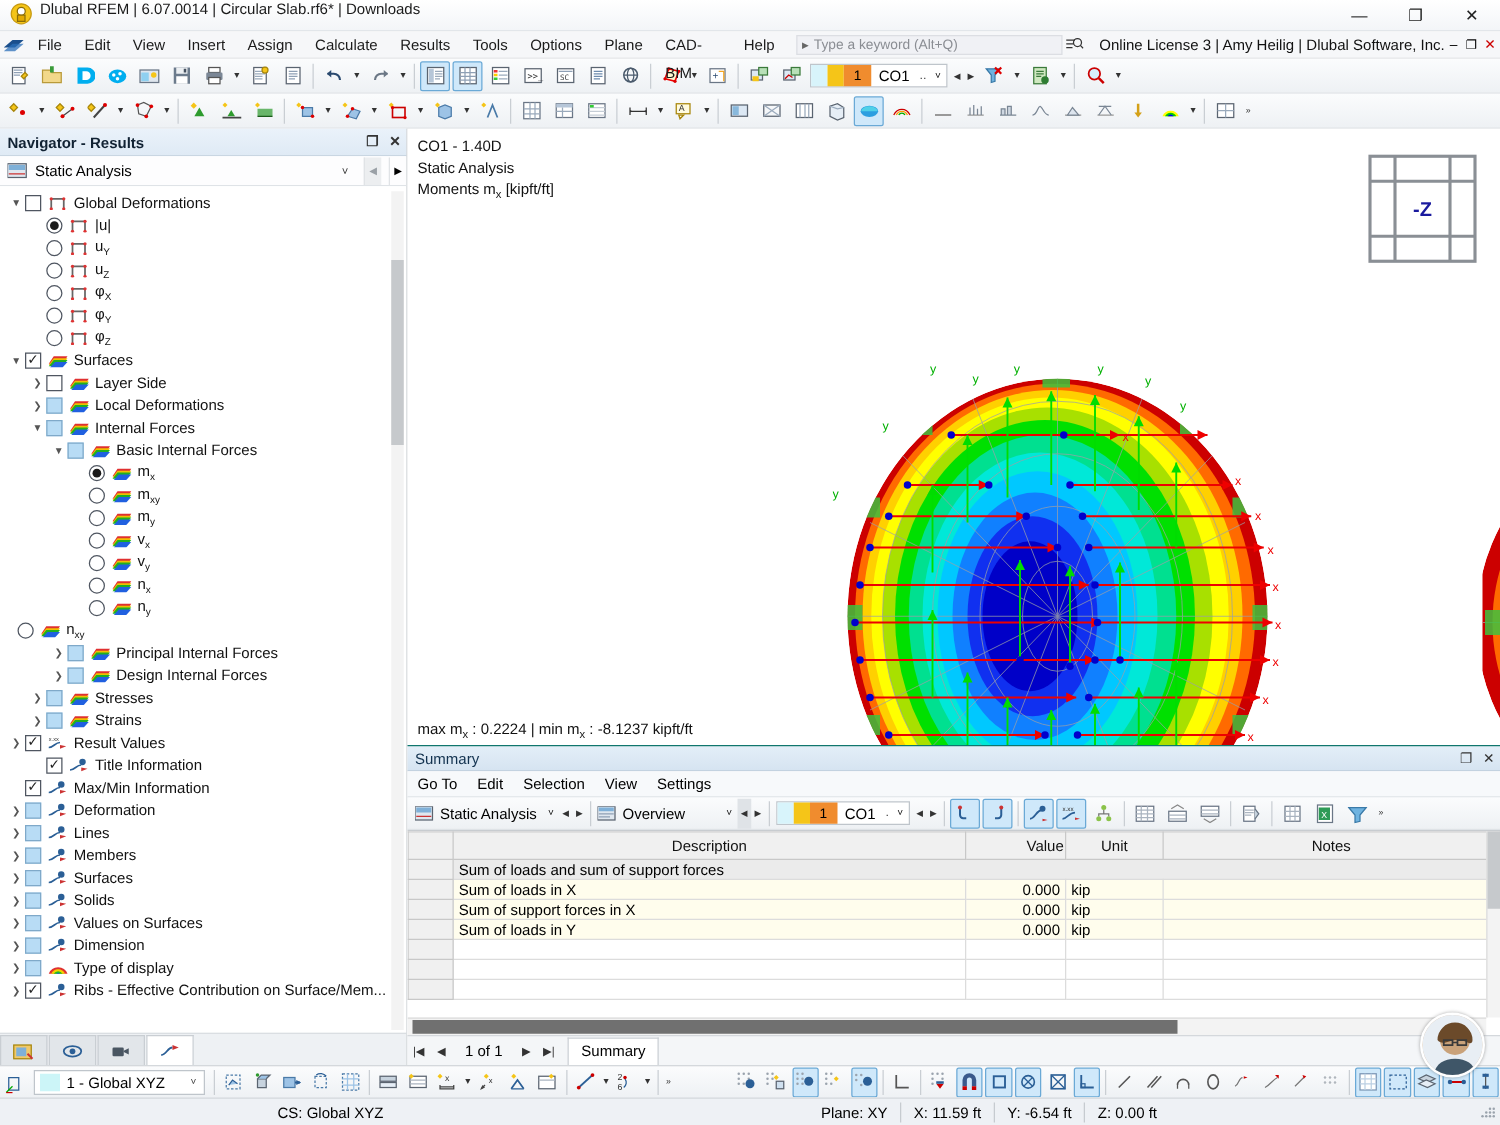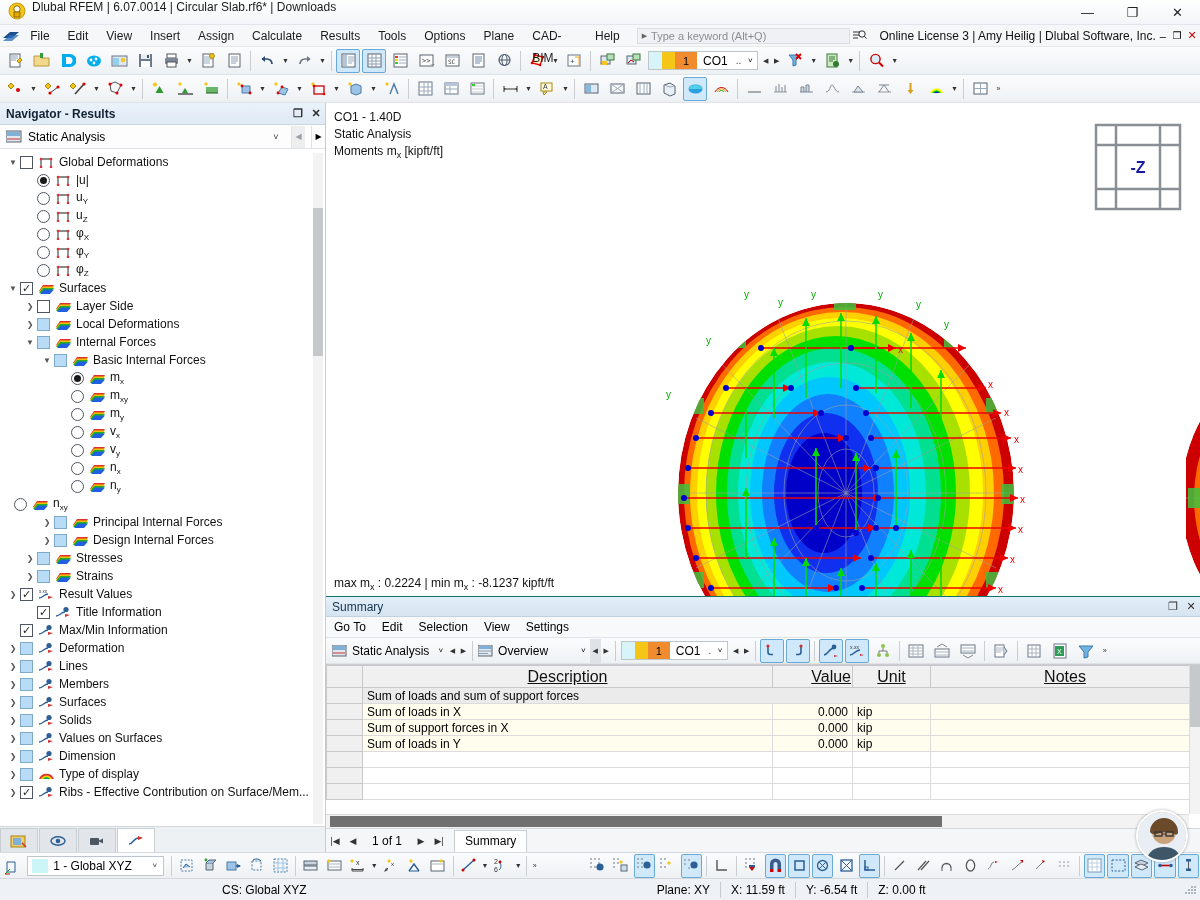--- a/index.html
+++ b/index.html
@@ -156,21 +156,21 @@
   .sum-toolbar {
     height: 26px; display:flex; align-items:center; gap:0;
     background: linear-gradient(#fbfcfd,#eef1f4); border-bottom:1px solid #dfe3e7; padding-left:4px;
   }
   .sum-combo { display:flex; align-items:center; height:20px; font-size:12px; }
   .sum-combo .lbl { padding: 0 5px 0 4px; }
   .grid { flex:1; background:#fff; overflow:hidden; position:relative; border-top:1px solid #c8ccd0;}
   table.g { width:100%; border-collapse: collapse; font-size: 12px; table-layout: fixed;}
   table.g th {
     background: #f0f0f0; border: 1px solid #c8c8c8; height: 22px; font-weight: normal;
-    font-size: 16px; color:#111;text-decoration:underline;
+    font-size: 12px; color:#111;
   }
   table.g td { border: 1px solid #dcdcdc; height: 16px; padding: 0 4px; font-size: 12px; }
   .col-idx { width: 36px; background:#f0f0f0 !important; border:1px solid #c8c8c8 !important;}
   .col-desc { width: 410px; }
   .col-val { width: 80px; text-align: right; }
   .col-unit { width: 78px; }
   .grouprow td { background:#ebebeb; font-size:12px; }
   .rowy td { background:#fffded; }
   .gscroll-v { position:absolute; right:0; top:0; width:11px; bottom:14px; background:#f3f3f3; border-left:1px solid #dcdcdc;}
   .gscroll-v .thumb { position:absolute; left:0; width:11px; top:0; height:62px; background:#c6c9cc; }

